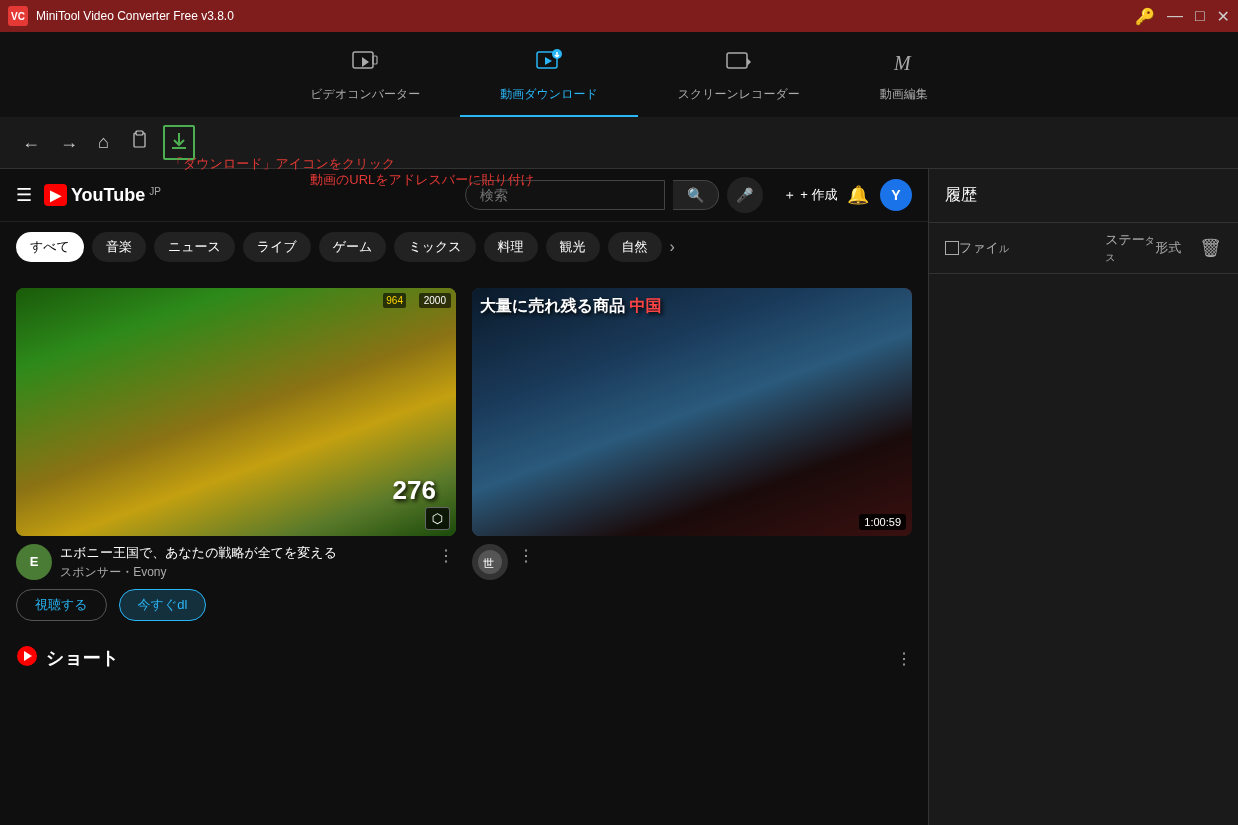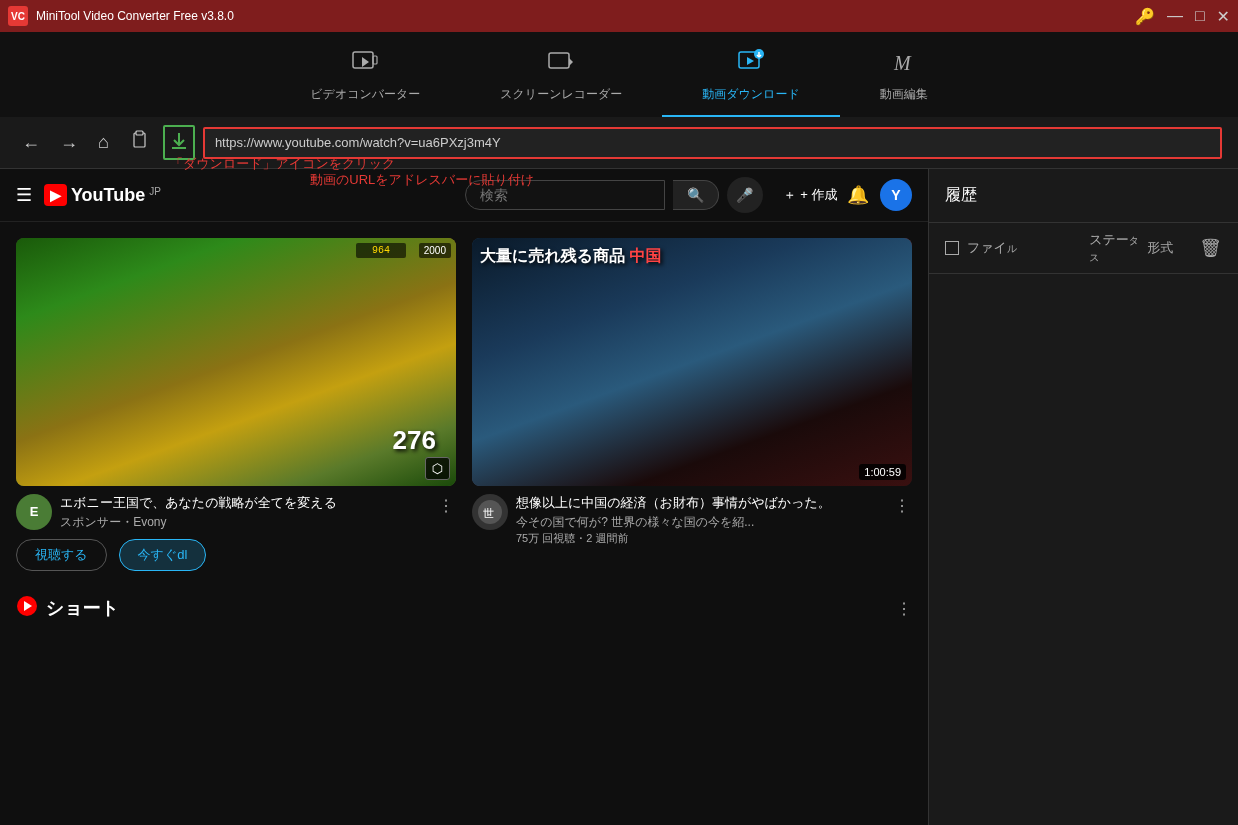--- a/index.html
+++ b/index.html
@@ -290,21 +290,20 @@
     }
     .history-header {
       padding: 16px;
       font-size: 16px;
       border-bottom: 1px solid #333;
     }
     .history-columns {
       display: flex;
       align-items: center;
       padding: 8px 16px;
-      gap: 8px;
       border-bottom: 1px solid #333;
       font-size: 13px;
       color: #aaa;
     }
     .history-checkbox {
       width: 14px; height: 14px;
       border: 1px solid #aaa;
       background: transparent;
     }
     .history-col-file { flex: 1; }
@@ -331,42 +330,42 @@
 <div class="nav-tabs">
   <div class="nav-tab">
     <div class="nav-tab-icon">
       <svg width="28" height="28" viewBox="0 0 28 28" fill="none">
         <rect x="2" y="4" width="20" height="16" rx="2" stroke="#aaa" stroke-width="1.5" fill="none"></rect>
         <polygon points="11,9 18,14 11,19" fill="#aaa"></polygon>
         <rect x="22" y="8" width="4" height="8" rx="1" stroke="#aaa" stroke-width="1.2" fill="none"></rect>
       </svg>
     </div>
     <span class="nav-tab-label">ビデオコンバーター</span>
-  </div>
-  <div class="nav-tab">
-    <div class="nav-tab-icon">
-      <svg width="28" height="28" viewBox="0 0 28 28" fill="none">
-        <rect x="2" y="5" width="20" height="15" rx="2" stroke="#aaa" stroke-width="1.5" fill="none"></rect>
-        <polygon points="22,10 26,14 22,18" fill="#aaa"></polygon>
-      </svg>
-    </div>
-    <span class="nav-tab-label">スクリーンレコーダー</span>
   </div>
   <div class="nav-tab active">
     <div class="nav-tab-icon">
       <svg width="28" height="28" viewBox="0 0 28 28" fill="none">
         <rect x="2" y="4" width="20" height="16" rx="2" stroke="#29b6f6" stroke-width="1.5" fill="none"></rect>
         <circle cx="22" cy="6" r="5" fill="#29b6f6"></circle>
         <line x1="22" y1="4" x2="22" y2="8" stroke="white" stroke-width="1.5"></line>
         <line x1="20" y1="7" x2="22" y2="9" stroke="white" stroke-width="1.5"></line>
         <line x1="24" y1="7" x2="22" y2="9" stroke="white" stroke-width="1.5"></line>
         <polygon points="10,9 17,13 10,17" fill="#29b6f6"></polygon>
       </svg>
     </div>
     <span class="nav-tab-label">動画ダウンロード</span>
+  </div>
+  <div class="nav-tab">
+    <div class="nav-tab-icon">
+      <svg width="28" height="28" viewBox="0 0 28 28" fill="none">
+        <rect x="2" y="5" width="20" height="15" rx="2" stroke="#aaa" stroke-width="1.5" fill="none"></rect>
+        <polygon points="22,10 26,14 22,18" fill="#aaa"></polygon>
+      </svg>
+    </div>
+    <span class="nav-tab-label">スクリーンレコーダー</span>
   </div>
   <div class="nav-tab">
     <div class="nav-tab-icon">
       <svg width="28" height="28" viewBox="0 0 28 28" fill="none">
         <text x="4" y="22" font-size="20" fill="#aaa" font-family="serif" font-style="italic">M</text>
       </svg>
     </div>
     <span class="nav-tab-label">動画編集</span>
   </div>
 </div>
@@ -381,21 +380,20 @@
       <rect x="7" y="1" width="7" height="4" rx="1" stroke="#ccc" stroke-width="1.2" fill="#222"></rect>
     </svg>
   </button>
   <button class="download-btn">
     <svg width="20" height="20" viewBox="0 0 20 20" fill="none">
       <line x1="10" y1="2" x2="10" y2="13" stroke="#4caf50" stroke-width="2"></line>
       <polyline points="5,9 10,14 15,9" stroke="#4caf50" stroke-width="2" fill="none"></polyline>
       <line x1="3" y1="17" x2="17" y2="17" stroke="#4caf50" stroke-width="2"></line>
     </svg>
   </button>
-  <input class="url-bar" type="text" value="https://www.youtube.com/watch?v=ua6PXzj3m4Y" style="">
   <div class="toolbar-annotation2">
     <span>「ダウンロード」アイコンをクリック</span>
   </div>
   <div class="toolbar-annotation">
     <span>動画のURLをアドレスバーに貼り付け</span>
   </div>
 </div>
 
 <div class="main-area">
 
@@ -416,29 +414,41 @@
       <div class="yt-header-right">
         <button class="yt-create-btn">
           <span>＋</span>
           <span>+ 作成</span>
         </button>
         <span class="yt-bell">🔔</span>
         <div class="yt-avatar">Y</div>
       </div>
     </div>
 
+    <div class="yt-chips">
+      <div class="chip">すべて</div>
+      <div class="chip inactive">音楽</div>
+      <div class="chip inactive">ニュース</div>
+      <div class="chip inactive">ライブ</div>
+      <div class="chip inactive">ゲーム</div>
+      <div class="chip inactive">ミックス</div>
+      <div class="chip inactive">料理</div>
+      <div class="chip inactive">観光</div>
+      <div class="chip inactive">自然</div>
+      <span class="chip-more">›</span>
+    </div>
 
     <div class="yt-grid">
 
       <div class="video-card">
         <div class="video-thumb thumb-1">
 
           <div style="position:absolute;top:0;left:0;right:0;bottom:0;background:linear-gradient(160deg,#1a5a0a 0%,#2d8a1a 20%,#8b7214 50%,#c4a010 65%,#5a7a2a 85%,#1a4a0a 100%);"></div>
           <div style="position:absolute;top:5px;right:5px;background:rgba(0,0,0,0.6);color:#fff;font-size:10px;padding:2px 5px;border-radius:2px;">2000</div>
-          <div style="position:absolute;top:5px;right:50px;background:rgba(0,0,0,0.6);color:#ffd700;font-size:10px;padding:2px 16px;border-radius:2px;font-family:Liberation Mono, monospace;">964</div>
+          <div style="position:absolute;top:5px;right:50px;background:rgba(0,0,0,0.6);color:#ffd700;font-size:10px;padding:2px 3px;border-radius:2px;">964</div>
           <div style="position:absolute;bottom:30px;right:20px;color:#fff;font-size:26px;font-weight:900;text-shadow:2px 2px 4px #000;">276</div>
           <div style="position:absolute;bottom:6px;right:6px;background:rgba(0,0,0,0.75);color:#fff;border:1px solid #666;border-radius:3px;padding:3px 6px;font-size:13px;">⬡</div>
         </div>
         <div class="video-info">
           <div class="channel-avatar ch-av-1">E</div>
           <div class="video-meta">
             <div class="video-title">エボニー王国で、あなたの戦略が全てを変える</div>
             <div class="video-channel">スポンサー・Evony</div>
           </div>
           <span class="video-menu">⋮</span>
@@ -460,25 +470,20 @@
           </div>
           <div class="video-duration">1:00:59</div>
         </div>
         <div class="video-info">
           <div class="channel-avatar ch-av-2">
             <svg width="28" height="28" viewBox="0 0 28 28">
                 <circle cx="14" cy="14" r="12" fill="#555"></circle>
                 <text x="7" y="19" font-size="11" fill="#fff">世</text>
               </svg>
           </div>
-          <div class="video-meta">
-            <div class="video-title">想像以上に中国の経済（お財布）事情がやばかった。</div>
-            <div class="video-channel">今その国で何が? 世界の様々な国の今を紹...</div>
-            <div class="video-stats">75万 回視聴・2 週間前</div>
-          </div>
           <span class="video-menu">⋮</span>
         </div>
       </div>
 
     </div>
 
     <div class="yt-shorts">
       <span class="shorts-logo">
         <svg width="22" height="22" viewBox="0 0 22 22">
             <circle cx="11" cy="11" r="10" fill="#ff0000"></circle>

